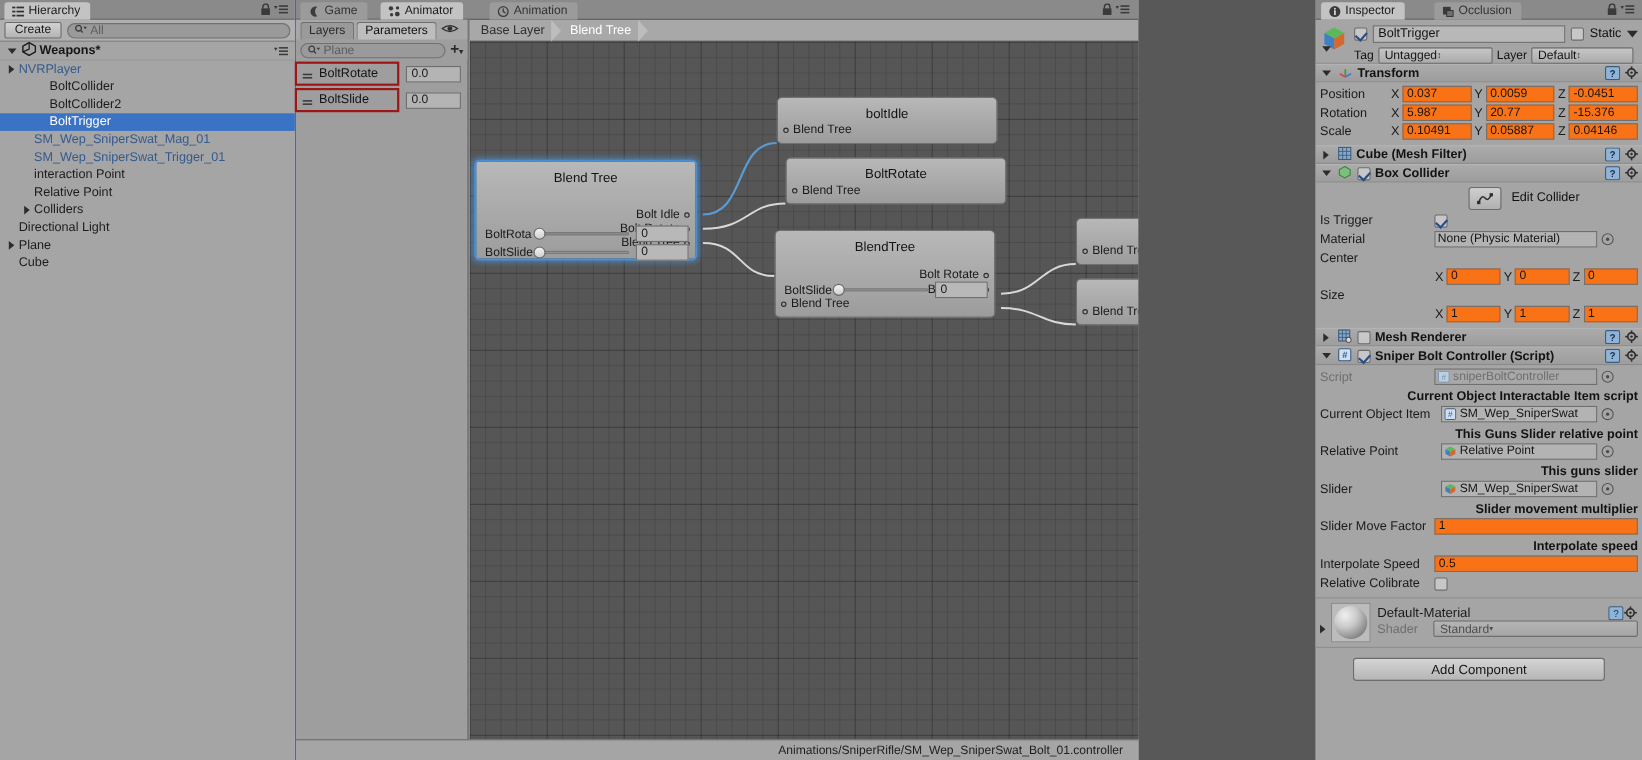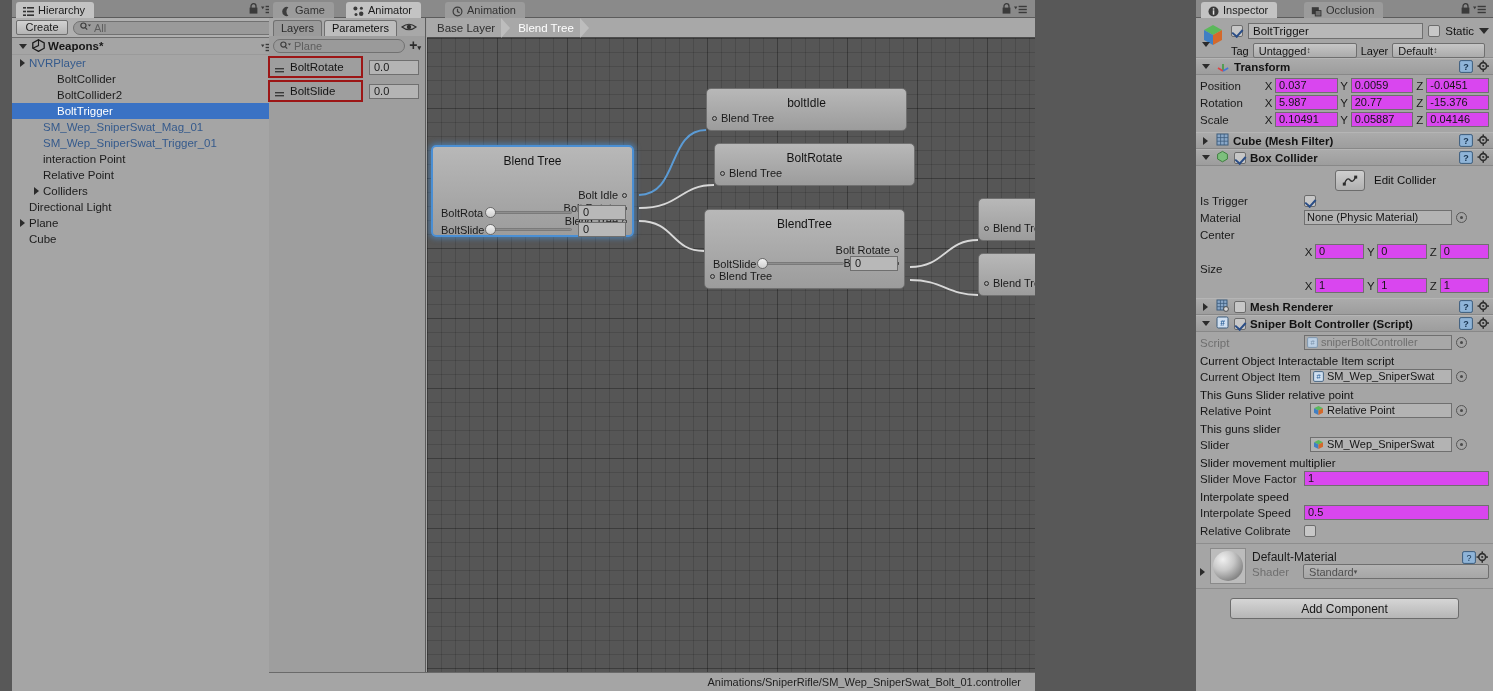--- a/index.html
+++ b/index.html
@@ -34,21 +34,21 @@
     white-space: nowrap;
   }
   .tab.active { background: #c3c3c3; color: #1b1b1b; }
   .tabicon { width: 11px; height: 11px; display: inline-block; flex: 0 0 auto; }
 
   .lockbar { position: absolute; top: 3px; display: flex; align-items: center; gap: 3px; }
   .lockicon { width: 9px; height: 11px; display: block; }
   .menuicon { width: 13px; height: 9px; display: block; }
 
   
-  #hierarchy { left: 12px; top: 0; width: 268px; height: 691px; background: #c4b5fd; }
+  #hierarchy { left: 0; top: 0; width: 268px; height: 691px; background: #c4b5fd; }
   #hier-body { position: absolute; left: 0; top: 38px; right: 0; bottom: 0; background: #a5a5a5; }
   #hier-toolbar {
     position: absolute; left: 0; top: 18px; right: 0; height: 20px;
     background: #b0b0b0; border-bottom: 1px solid #6e6e6e;
     display: flex; align-items: center; padding: 0 4px; gap: 5px;
   }
   .createbtn {
     height: 15px; min-width: 52px; padding: 0 5px;
     background: linear-gradient(#d2d2d2,#b4b4b4);
     border: 1px solid #6e6e6e; border-radius: 2px;
@@ -246,33 +246,33 @@
   .comp-head .spacer { flex: 1; }
   .helpicon { width: 14px; height: 13px; }
   .gearicon { width: 13px; height: 13px; }
   .comp-body { padding: 2px 4px 4px 4px; background: #a5a5a5; }
   .frow { display: flex; align-items: center; height: 17px; font-size: 11.5px; color: #1a1a1a; }
   .frow .flabel { width: 104px; flex: 0 0 auto; color: #1a1a1a; }
   .frow .flabel.indent { padding-left: 9px; }
   .axis { display: flex; align-items: center; flex: 1; gap: 2px; }
   .axis .ax { width: 9px; text-align: center; color: #1a1a1a; font-size: 11.5px; }
   .num {
-    flex: 1; height: 15px; background: #d946ef; border: 1px solid #6f6f6f;
+    flex: 1; height: 15px; background: #f97316; border: 1px solid #6f6f6f;
     font-size: 11px; line-height: 13px; padding-left: 3px; color: #151515;
     min-width: 0; overflow: hidden; white-space: nowrap;
   }
   .objfield {
     flex: 1; height: 15px; background: #b3b3b3; border: 1px solid #6f6f6f;
     font-size: 11px; line-height: 13px; padding-left: 2px; color: #151515;
     display: flex; align-items: center; gap: 3px; overflow: hidden; white-space: nowrap;
   }
   .objfield.disabled { color: #6f6f6f; background: #a8a8a8; }
   .radio { width: 11px; height: 11px; border-radius: 50%; border: 1px solid #555; margin-left: 4px; position: relative; flex:0 0 auto; }
   .radio::after { content:""; position:absolute; left:3px; top:3px; width:3px; height:3px; border-radius:50%; background:#4a4a4a; }
-  .bold-hdr { font-weight: normal; font-size: 11.5px; color: #131313; padding-top: 4px; padding-bottom: 1px; }
+  .bold-hdr { font-weight: bold; font-size: 11.5px; color: #131313; padding-top: 4px; padding-bottom: 1px; text-align: right; }
   .editcoll {
     display: flex; align-items: center; gap: 9px; height: 24px; padding-left: 135px;
   }
   .editbtn {
     width: 30px; height: 21px; background: linear-gradient(#cfcfcf,#b0b0b0);
     border: 1px solid #6c6c6c; border-radius: 3px;
     display: flex; align-items: center; justify-content: center;
   }
   .matsection {
     border-top: 1px solid #8d8d8d; border-bottom: 1px solid #8d8d8d;

